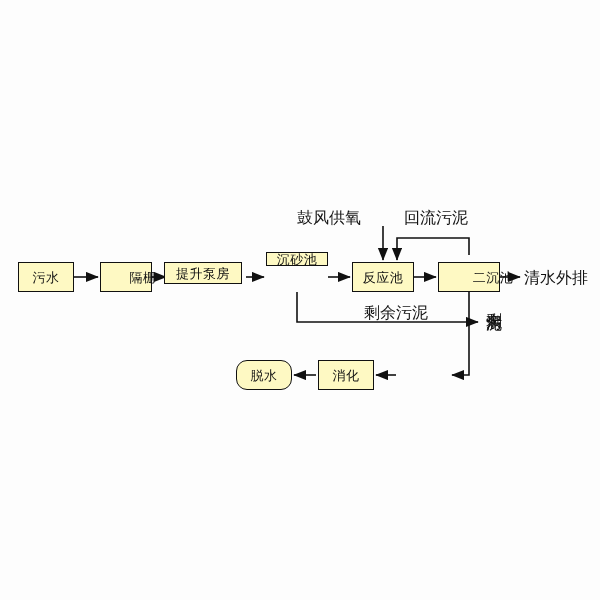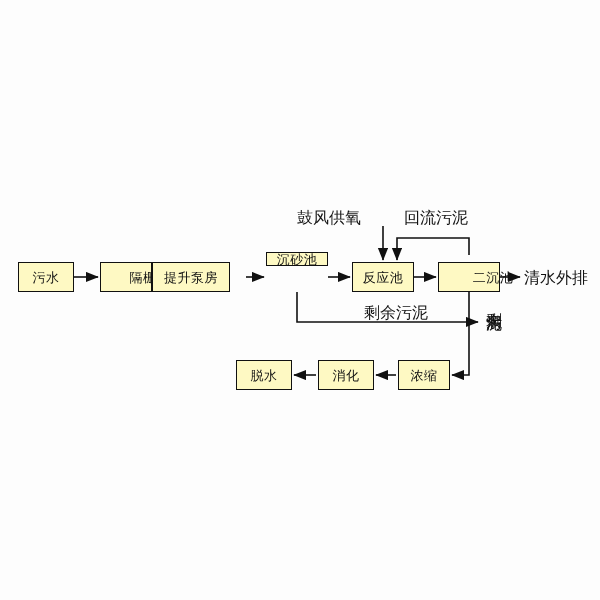--- a/index.html
+++ b/index.html
@@ -93,27 +93,26 @@
       <path d="M396,375 L376,375"></path>
 
       <path d="M316,375 L294,375"></path>
     </g>
   </svg>
 
   <div class="faint" style="left:250px; top:148px;"></div>
 
   <div class="node" style="left:18px;  top:262px; width:56px;  height:30px;">污水</div>
   <div class="node" style="left:100px; top:262px; width:52px;  height:30px;padding-left:34px;">隔栅</div>
-  <div class="node" style="left:152px; top:262px; width:78px;  height:30px;">提升泵房</div>
+  <div class="node" style="left:164px; top:262px; width:78px;  height:22px;">提升泵房</div>
   <div class="node" style="left:266px; top:252px; width:62px;  height:14px;">沉砂池</div>
   <div class="node" style="left:352px; top:262px; width:62px;  height:30px;">反应池</div>
   <div class="node" style="left:438px; top:262px; width:62px;  height:30px;padding-left:48px;">二沉池</div>
-  <div class="node" style="left:398px; top:360px; width:52px;  height:30px;">浓缩</div>
   <div class="node" style="left:318px; top:360px; width:56px;  height:30px;">消化</div>
-  <div class="node" style="left:236px; top:360px; width:56px;  height:30px;">脱水</div>
+  <div class="node" style="left:236px; top:360px; width:56px;  height:30px;border-radius:11px;">脱水</div>
 
   <div class="edge-label" style="left:297px; top:210px;">鼓风供氧</div>
   <div class="edge-label" style="left:404px; top:210px;">回流污泥</div>
   <div class="edge-label" style="left:524px; top:270px;">清水外排</div>
   <div class="edge-label" style="left:364px; top:305px;">剩余污泥</div>
   <div class="edge-label vertical" style="left:486px; top:300px;">剩余污泥</div>
 
 </div>
 
 </body></html>

